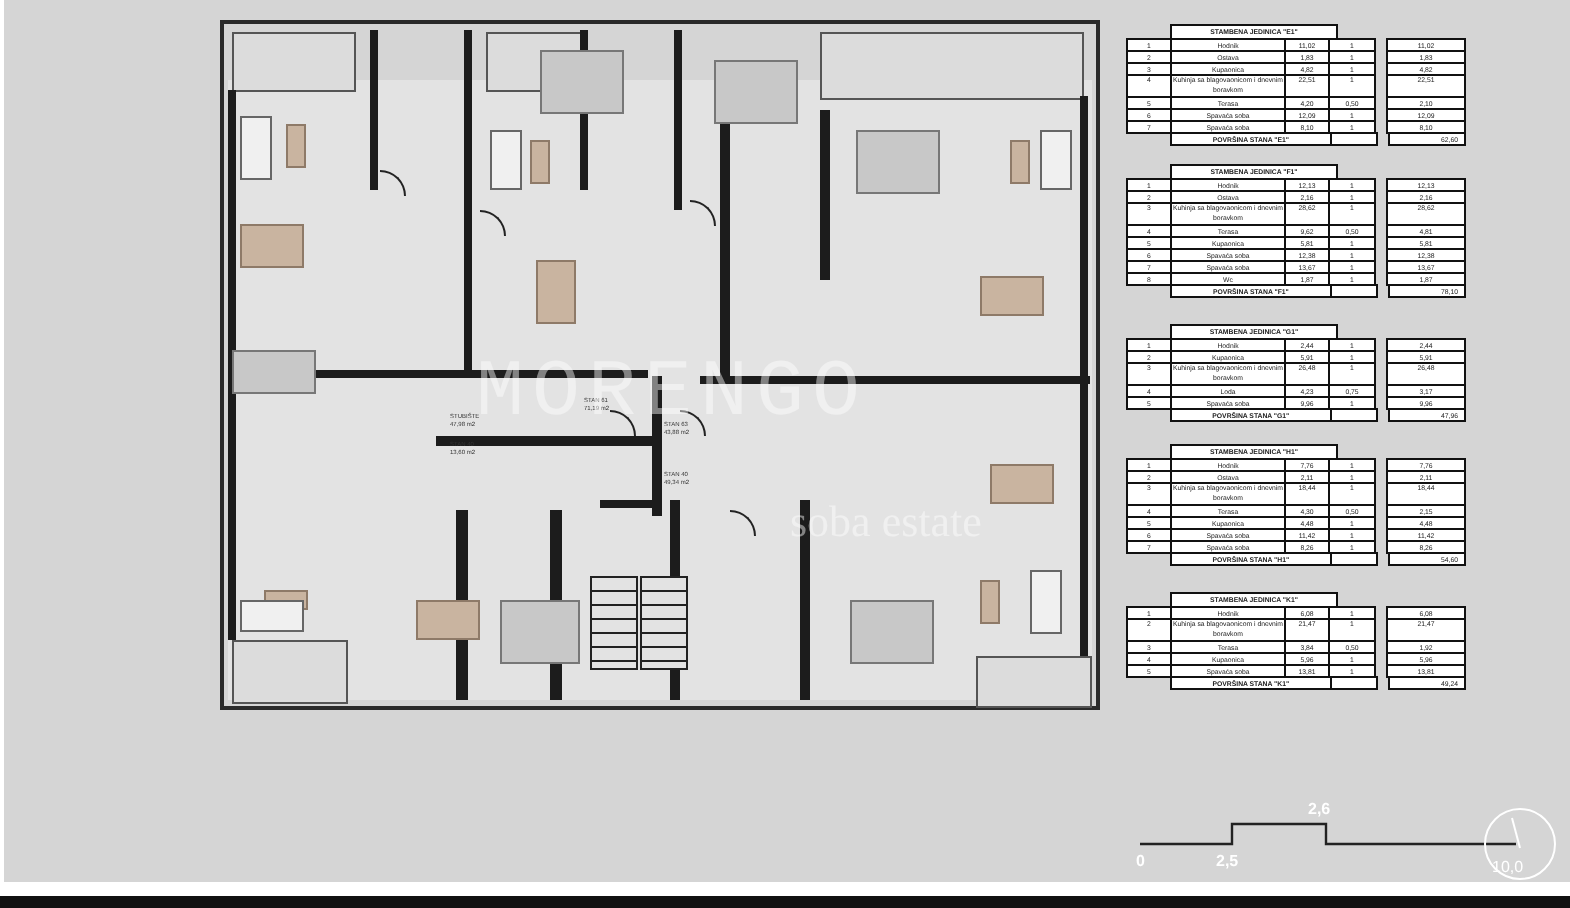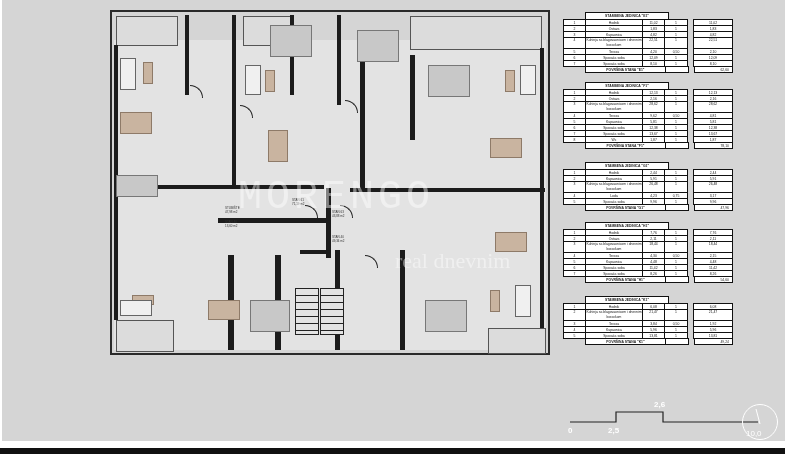--- a/index.html
+++ b/index.html
@@ -110,21 +110,21 @@
   <div class="door" style="left:255px;top:245px;width:12px;height:12px;"></div>
 
   <div class="tiny" style="left:115px;top:196px;"><span>STUBIŠTE</span><br><span>47,98 m2</span></div>
   <div class="tiny" style="left:182px;top:188px;"><span>STAN 61</span><br><span>71,19 m2</span></div>
   <div class="tiny" style="left:222px;top:200px;"><span>STAN 63</span><br><span>43,88 m2</span></div>
   <div class="tiny" style="left:222px;top:225px;"><span>STAN 40</span><br><span>49,34 m2</span></div>
   <div class="tiny" style="left:115px;top:210px;"><span>STAN 40</span><br><span>13,60 m2</span></div>
 </div>
 
 <div class="watermark">MORENGO</div>
-<div class="watermark2">real dnevnim</div>
+<div class="watermark2">soba estate</div>
 
 <div class="tbl" style="top:12px;">
   <div class="head">STAMBENA JEDINICA "E1"</div>
   <div class="row">
       <div class="c c1">1</div>
       <div class="c c2">Hodnik</div>
       <div class="c c3">11,02</div>
       <div class="c c4">1</div>
       <div class="c c5">11,02</div>
     </div>

